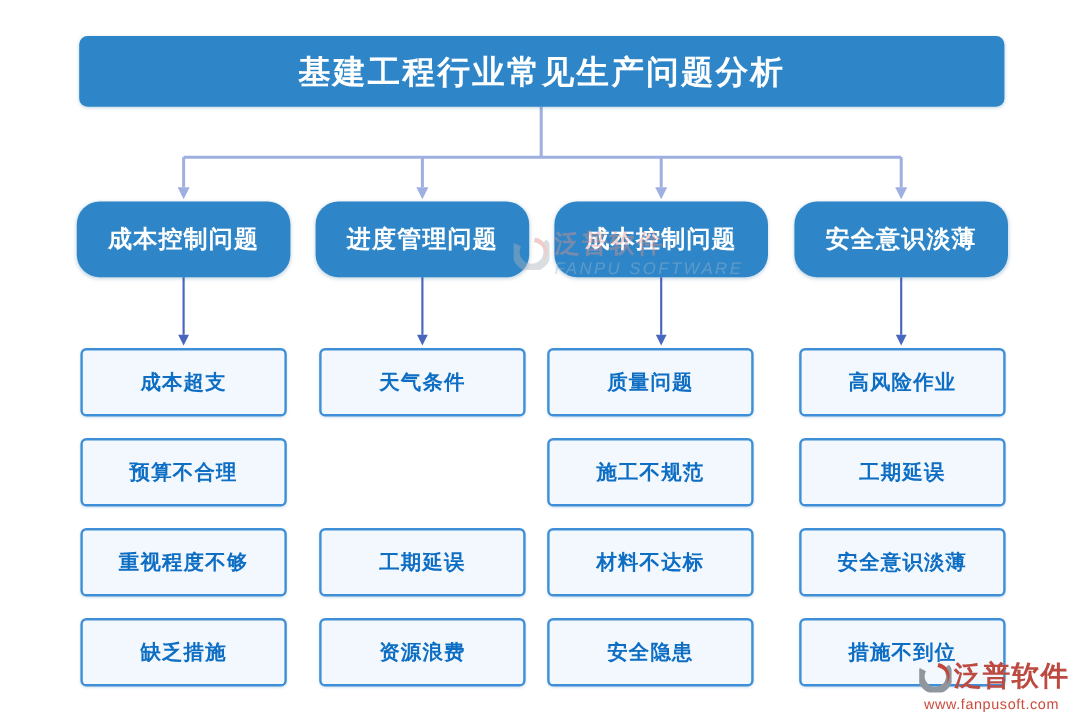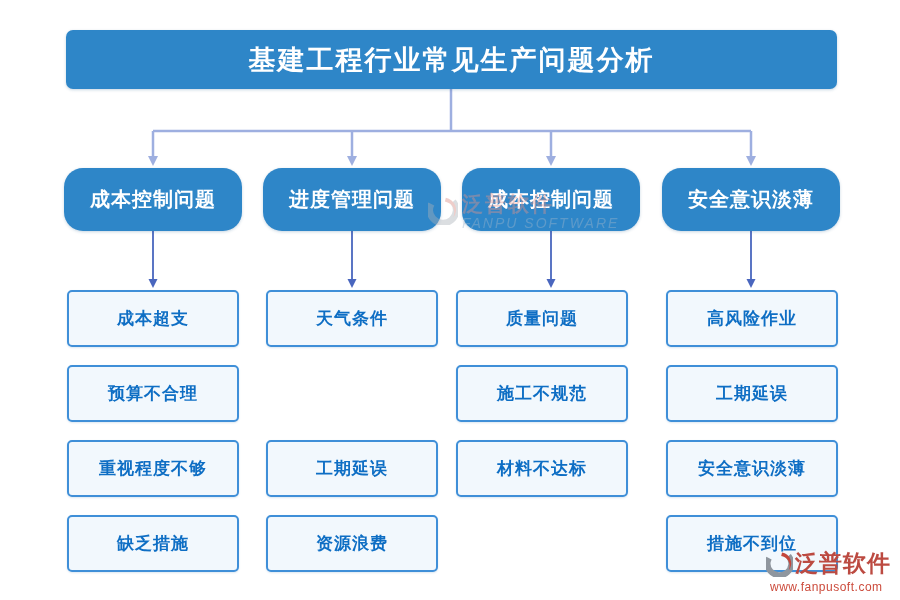--- a/index.html
+++ b/index.html
@@ -96,20 +96,21 @@
 
   <div class="cat-box c2">进度管理问题</div>
   <div class="issue-box i2 r1">天气条件</div>
   <div class="issue-box i2 r3">工期延误</div>
   <div class="issue-box i2 r4">资源浪费</div>
 
   <div class="cat-box c3">成本控制问题</div>
   <div class="issue-box i3 r1">质量问题</div>
   <div class="issue-box i3 r2">施工不规范</div>
   <div class="issue-box i3 r3">材料不达标</div>
+  <div class="issue-box i3 r4">安全隐患</div>
 
   <div class="cat-box c4">安全意识淡薄</div>
   <div class="issue-box i4 r1">高风险作业</div>
   <div class="issue-box i4 r2">工期延误</div>
   <div class="issue-box i4 r3">安全意识淡薄</div>
   <div class="issue-box i4 r4">措施不到位</div>
 
   <div class="wm-center">
     <svg class="mark" viewBox="0 0 32 32">
       <circle cx="16" cy="16" r="14" fill="none" stroke="#aab1b9" stroke-width="7" stroke-dasharray="60 28" transform="rotate(-40 16 16)"></circle>

